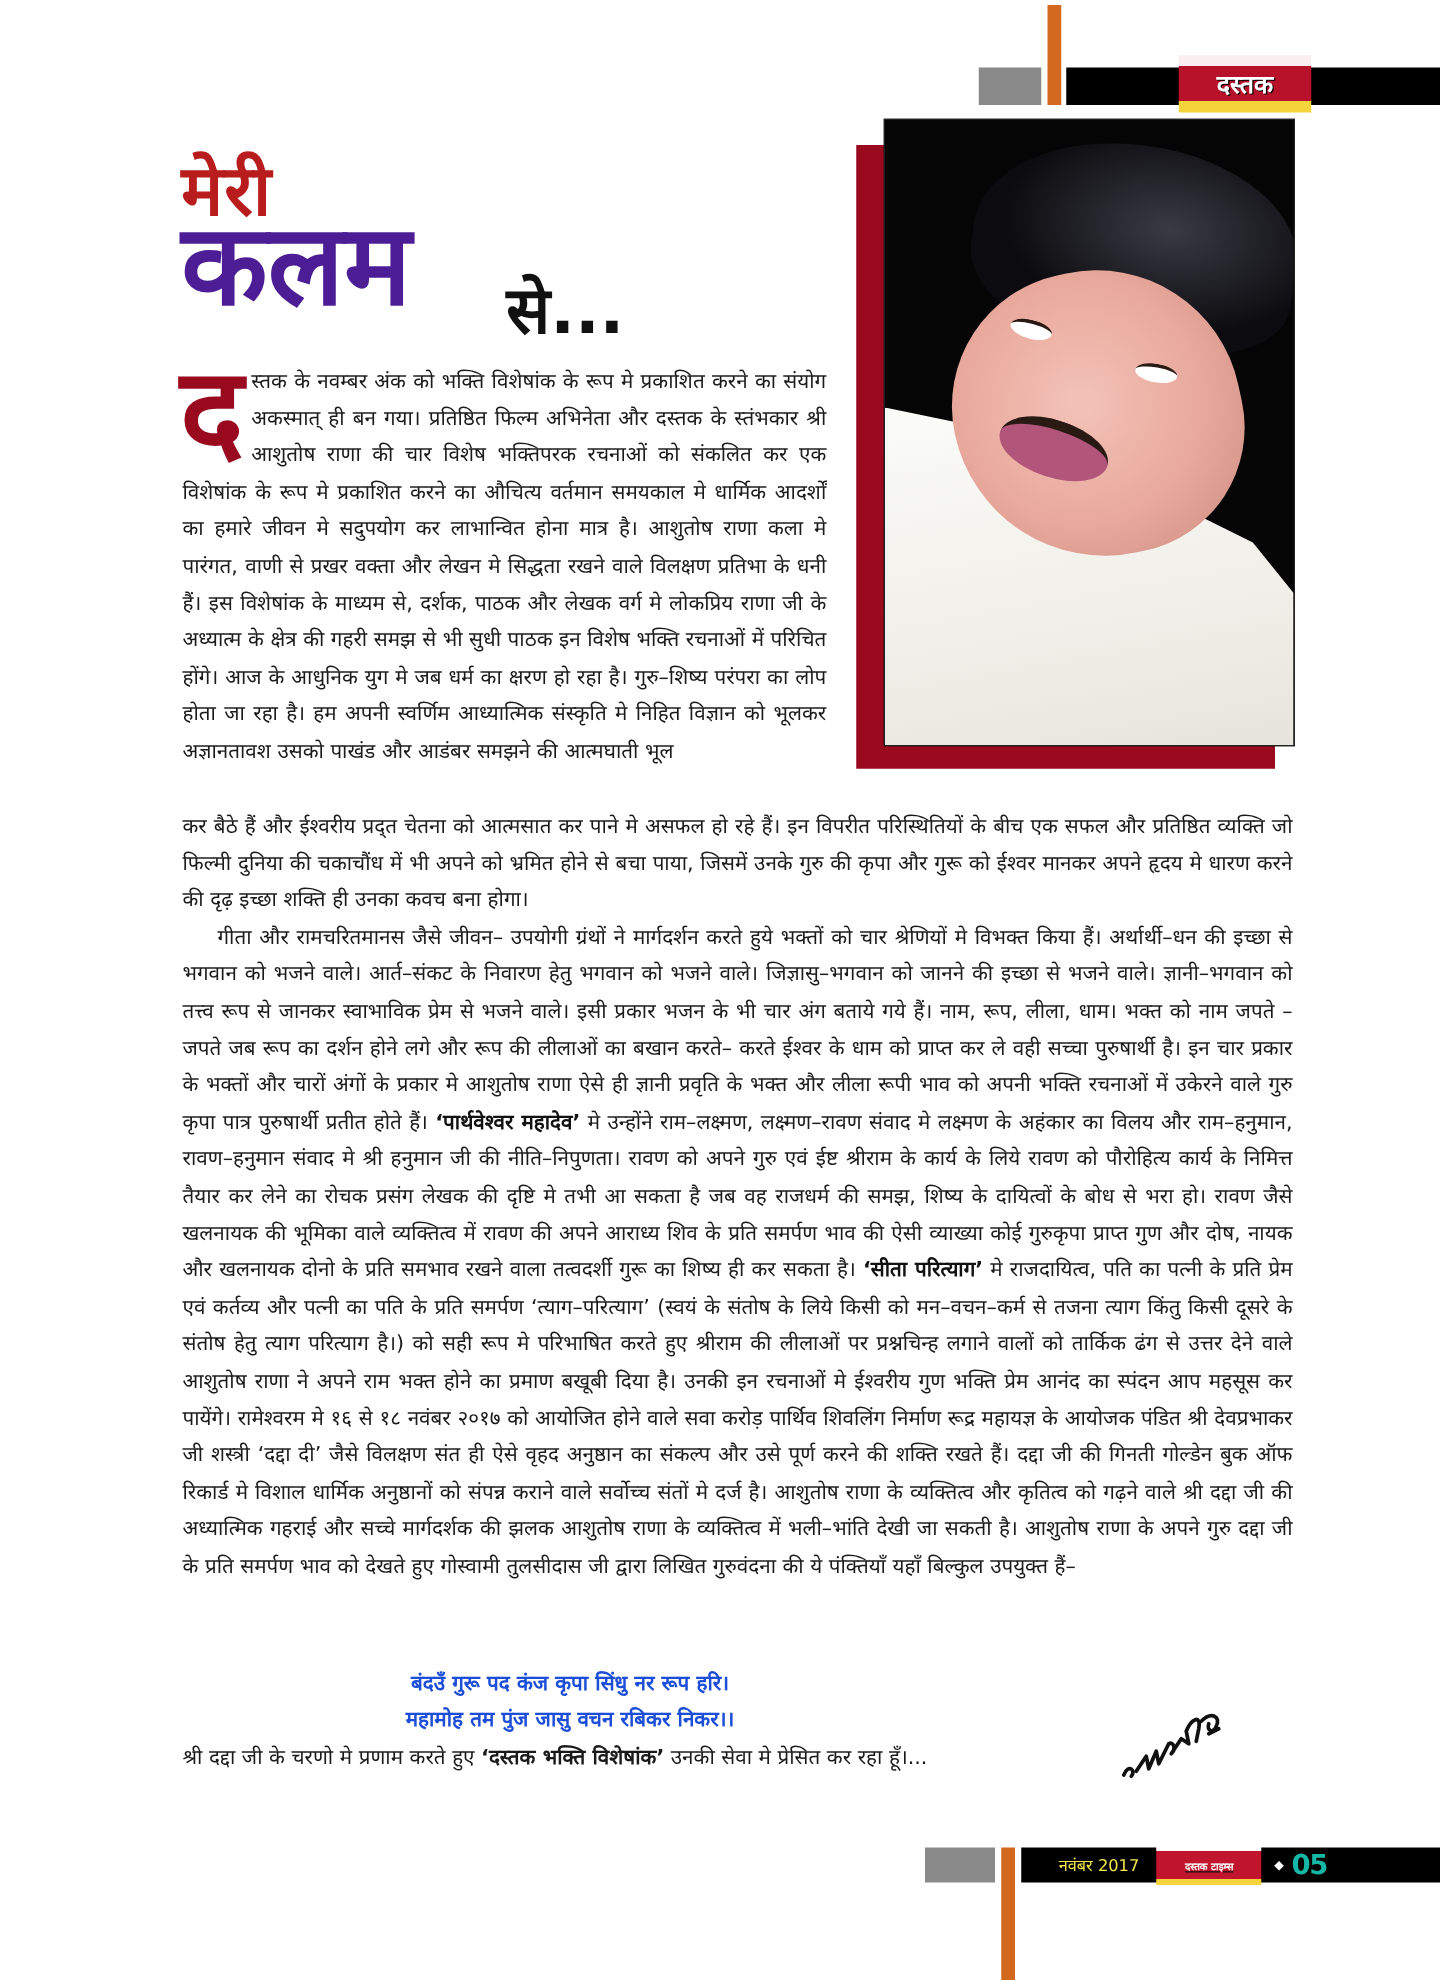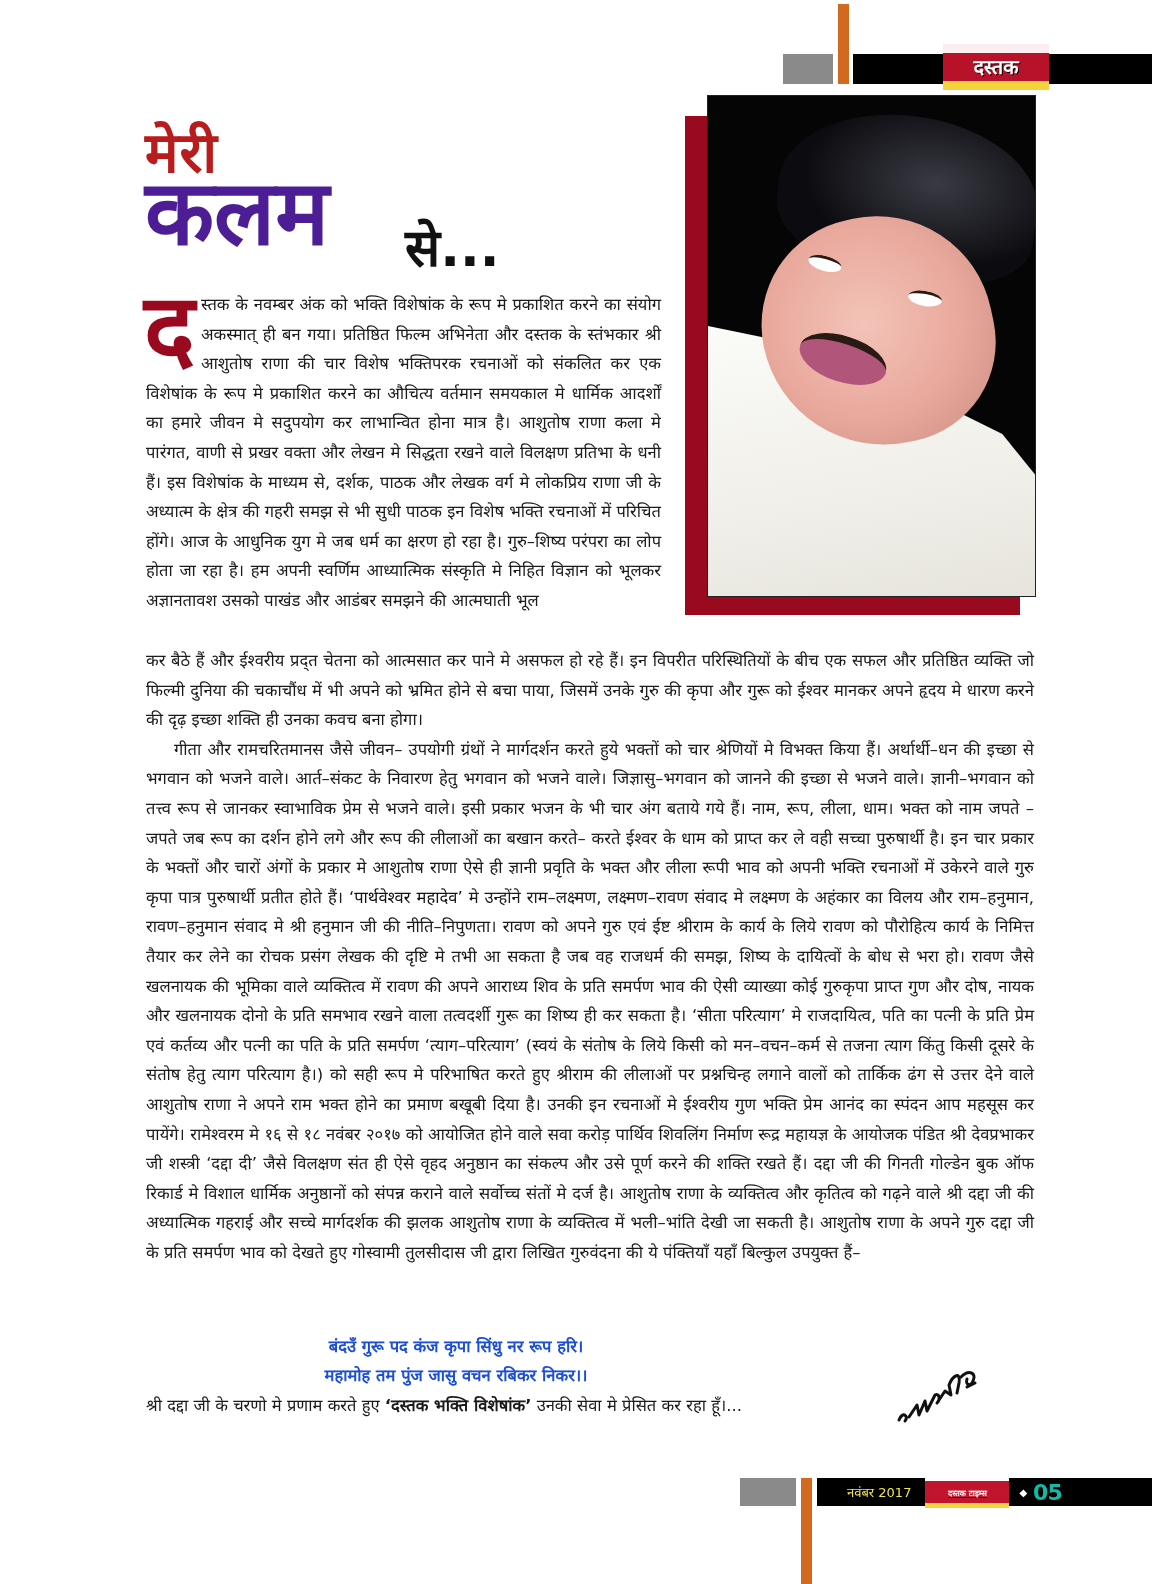--- a/index.html
+++ b/index.html
@@ -41,21 +41,21 @@
   .photo .eye.r { left: 200px; top: 195px; transform: rotate(10deg); }
 
   
   .body-text { position: absolute; left: 146px; width: 888px; font-family: "DejaVu Sans", sans-serif;
                font-size: 16.5px; line-height: 29.6px; color: #1a1a1a; text-align: justify; }
   .para-narrow { top: 290px; width: 515px; }
   .para-narrow p, .para-wide p { margin: 0; }
   .dropcap { float: left; font-size: 96px; line-height: 78px; font-weight: bold; color: #9a0a1f; margin: 0 6px 0 -2px; height: 84px; }
   .para-wide { top: 646px; }
   .indent { text-indent: 28px; }
-  b.em { font-weight: normal; color: #111; }
+  b.em { font-weight: bold; color: #111; }
 
   .verse { position: absolute; left: 146px; width: 620px; text-align: center; font-weight: bold; font-size: 16.5px;
            line-height: 29px; font-family: "DejaVu Sans", sans-serif; color: #1d4ed8; }
   .verse1 { top: 1332px; }
   .verse2 { top: 1361px; }
   .closing { position: absolute; left: 146px; top: 1391px; font-size: 16.5px; line-height: 29px; font-family: "DejaVu Sans", sans-serif; color: #1a1a1a; text-align: center; }
 
   .signature { position: absolute; left: 895px; top: 1365px; width: 90px; height: 60px; }
 
   

